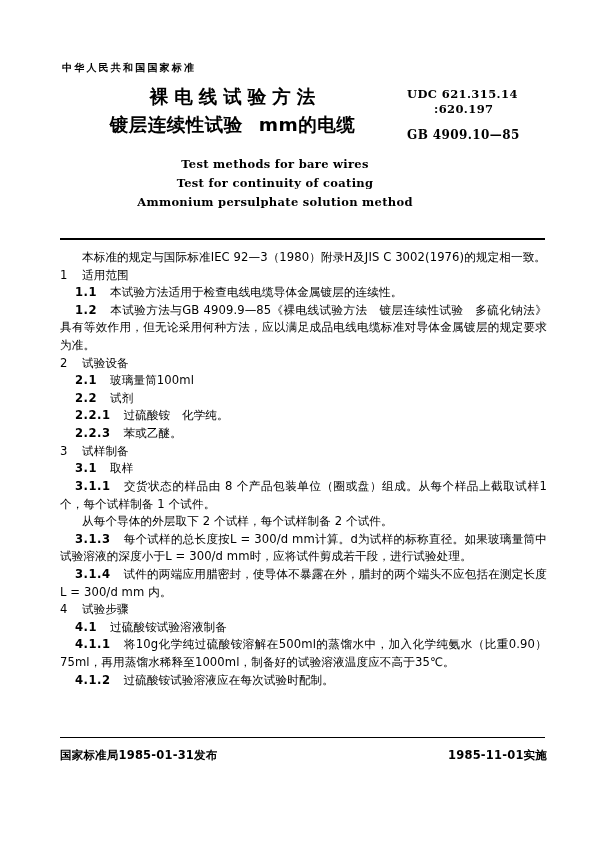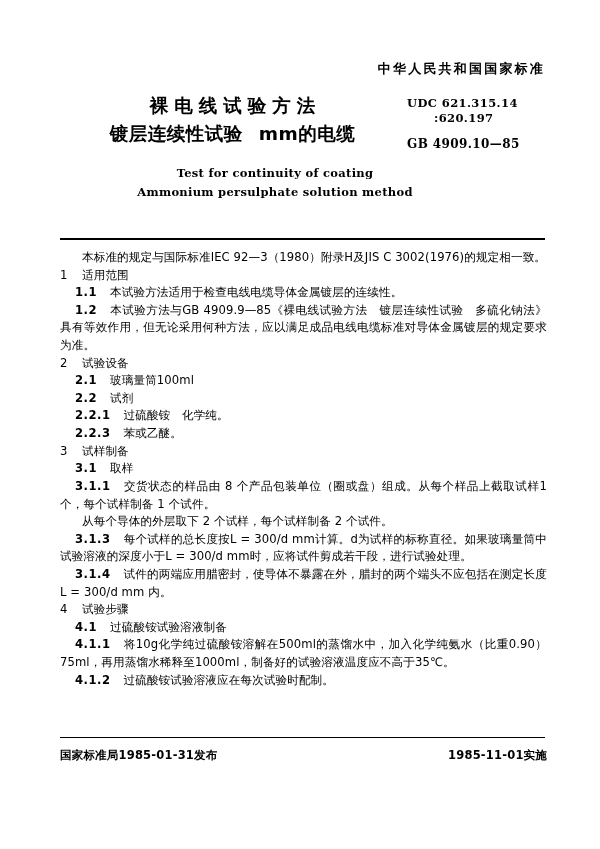--- a/index.html
+++ b/index.html
@@ -25,31 +25,31 @@
   }
 
   
   .masthead {
     position: absolute;
     left: 60px;
     top: 62px;
     width: 485px;
   }
   .nation-line {
-    text-align: right;
-    font-size: 13px;
+    text-align: left;
+    font-size: 10px;
     font-weight: 700;
     letter-spacing: 2.2px;
     padding-left: 2px;
     line-height: 1.1;
   }
 
   .title-row {
     position: relative;
-    margin-top: 18px;
+    margin-top: 12px;
   }
   .title-block {
     width: 345px;
     text-align: center;
   }
   .title-cn-1 {
     font-size: 18.5px;
     font-weight: 700;
     letter-spacing: 6px;
     padding-left: 6px;
@@ -184,20 +184,21 @@
 
       <div class="code-block">
         <div class="udc-line1">UDC 621.315.14</div>
         <div class="udc-line2">:620.197</div>
         <div class="gb-line">GB 4909.10—85</div>
       </div>
 
     </div>
 
     <div class="title-en">
+      <div>Test methods for bare wires</div>
       <div>Test for continuity of coating</div>
       <div>Ammonium persulphate solution method</div>
     </div>
 
   </div>
 
   <div class="rule rule-top"></div>
 
   <div class="content">
 

